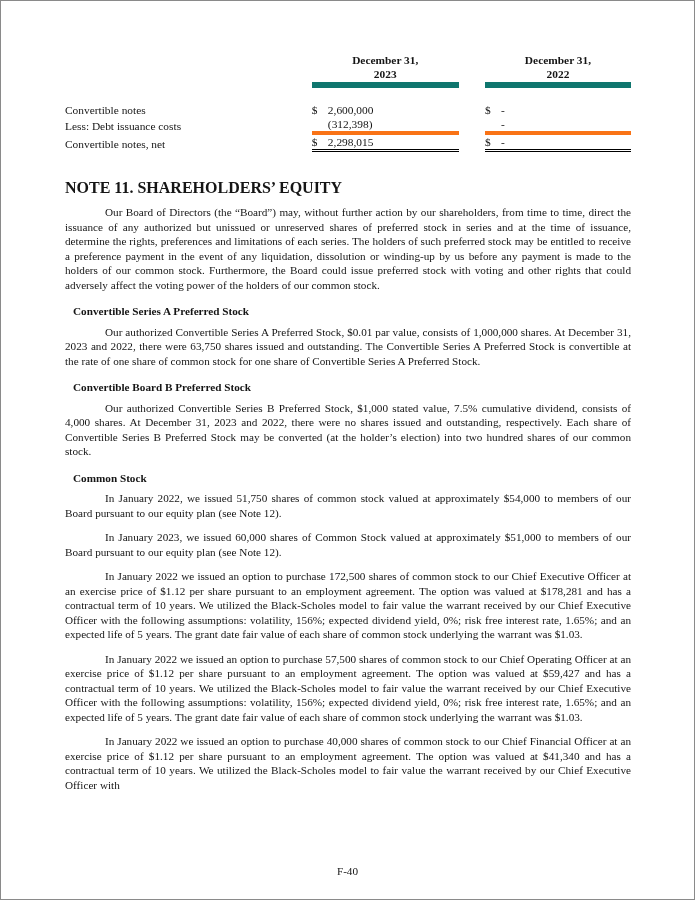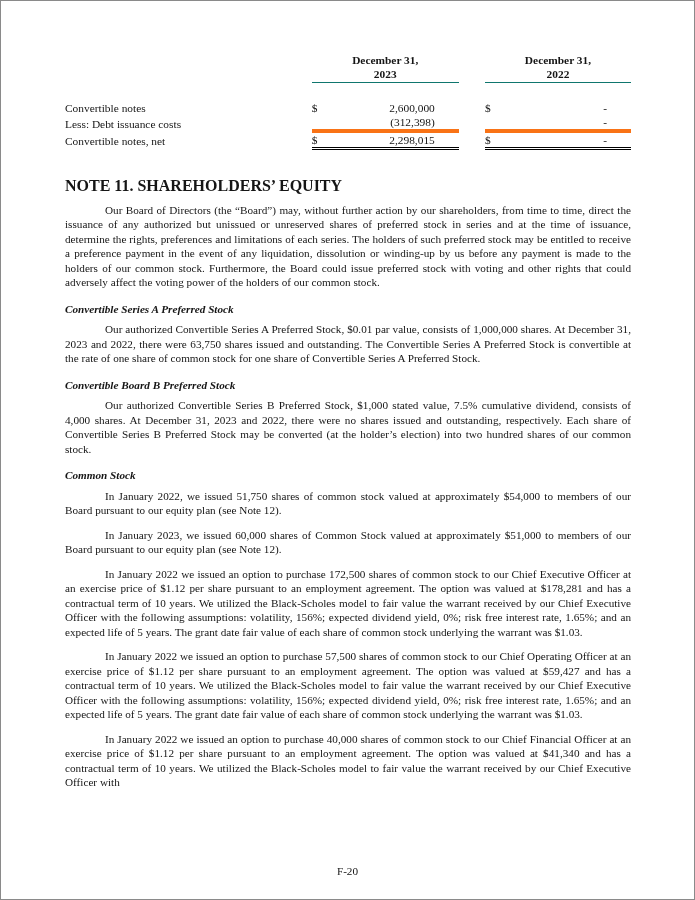--- a/index.html
+++ b/index.html
@@ -21,29 +21,29 @@
     width: 100%;
     border-collapse: collapse;
     font-size: 11.4px;
     margin-top: 26px;
     table-layout: fixed;
   }
   table.fin td { padding: 1px 0; vertical-align: bottom; }
   .hdr-cell {
     text-align: center;
     font-weight: bold;
-    border-bottom: 1px solid #0f766e;
+    border-bottom: 6px solid #0f766e;
     padding-bottom: 4px;
     line-height: 13.5px;
     vertical-align: bottom;
   }
   tr.spacer td { height: 18px; padding: 0; }
   .lbl { text-align: left; }
   .cur { text-align: left; }
-  .val { text-align: right; padding-right: 24px !important; }
+  .val { text-align: left; padding-right: 24px !important; }
   .bb  { border-bottom: 4px solid #f97316; }
   .dbb { border-bottom: 3px double #000; }
   .pt2 td { padding-top: 3px; }
   .pt3 td { padding-top: 5px; padding-bottom: 3px; }
 
   
   .note-title {
     font-size: 16px;
     font-weight: bold;
     margin: 28px 0 0 0;
@@ -53,22 +53,21 @@
     font-size: 11.2px;
     line-height: 14.5px;
     text-align: justify;
     text-indent: 40px;
     margin: 0 0 10px 0;
   }
   p.intro { margin-top: 10px; }
   .section-h {
     font-size: 11.2px;
     font-weight: bold;
-    font-style: italic;
-    margin: 12px 0 6px 0;
+    margin: 12px 0 6px 8px;
     line-height: 14.5px;
   }
   .footer {
     position: absolute;
     bottom: 22px;
     left: 0;
     width: 100%;
     text-align: center;
     font-size: 11.2px;
   }
@@ -150,15 +149,15 @@
   <p class="body">Our authorized Convertible Series B Preferred Stock, $1,000 stated value, 7.5% cumulative dividend, consists of 4,000 shares. At December 31, 2023 and 2022, there were no shares issued and outstanding, respectively. Each share of Convertible Series B Preferred Stock may be converted (at the holder’s election) into two hundred shares of our common stock.</p>
 
   <h3 class="section-h">Common Stock</h3>
   <p class="body">In January 2022, we issued 51,750 shares of common stock valued at approximately $54,000 to members of our Board pursuant to our equity plan (see Note 12).</p>
   <p class="body">In January 2023, we issued 60,000 shares of Common Stock valued at approximately $51,000 to members of our Board pursuant to our equity plan (see Note 12).</p>
 
   <p class="body">In January 2022 we issued an option to purchase 172,500 shares of common stock to our Chief Executive Officer at an exercise price of $1.12 per share pursuant to an employment agreement. The option was valued at $178,281 and has a contractual term of 10 years. We utilized the Black-Scholes model to fair value the warrant received by our Chief Executive Officer with the following assumptions: volatility, 156%; expected dividend yield, 0%; risk free interest rate, 1.65%; and an expected life of 5 years. The grant date fair value of each share of common stock underlying the warrant was $1.03.</p>
   <p class="body">In January 2022 we issued an option to purchase 57,500 shares of common stock to our Chief Operating Officer at an exercise price of $1.12 per share pursuant to an employment agreement. The option was valued at $59,427 and has a contractual term of 10 years. We utilized the Black-Scholes model to fair value the warrant received by our Chief Executive Officer with the following assumptions: volatility, 156%; expected dividend yield, 0%; risk free interest rate, 1.65%; and an expected life of 5 years. The grant date fair value of each share of common stock underlying the warrant was $1.03.</p>
   <p class="body">In January 2022 we issued an option to purchase 40,000 shares of common stock to our Chief Financial Officer at an exercise price of $1.12 per share pursuant to an employment agreement. The option was valued at $41,340 and has a contractual term of 10 years. We utilized the Black-Scholes model to fair value the warrant received by our Chief Executive Officer with</p>
 
-  <div class="footer">F-20</div>
+  <div class="footer">F-40</div>
 
 </div>
 
 </body></html>

